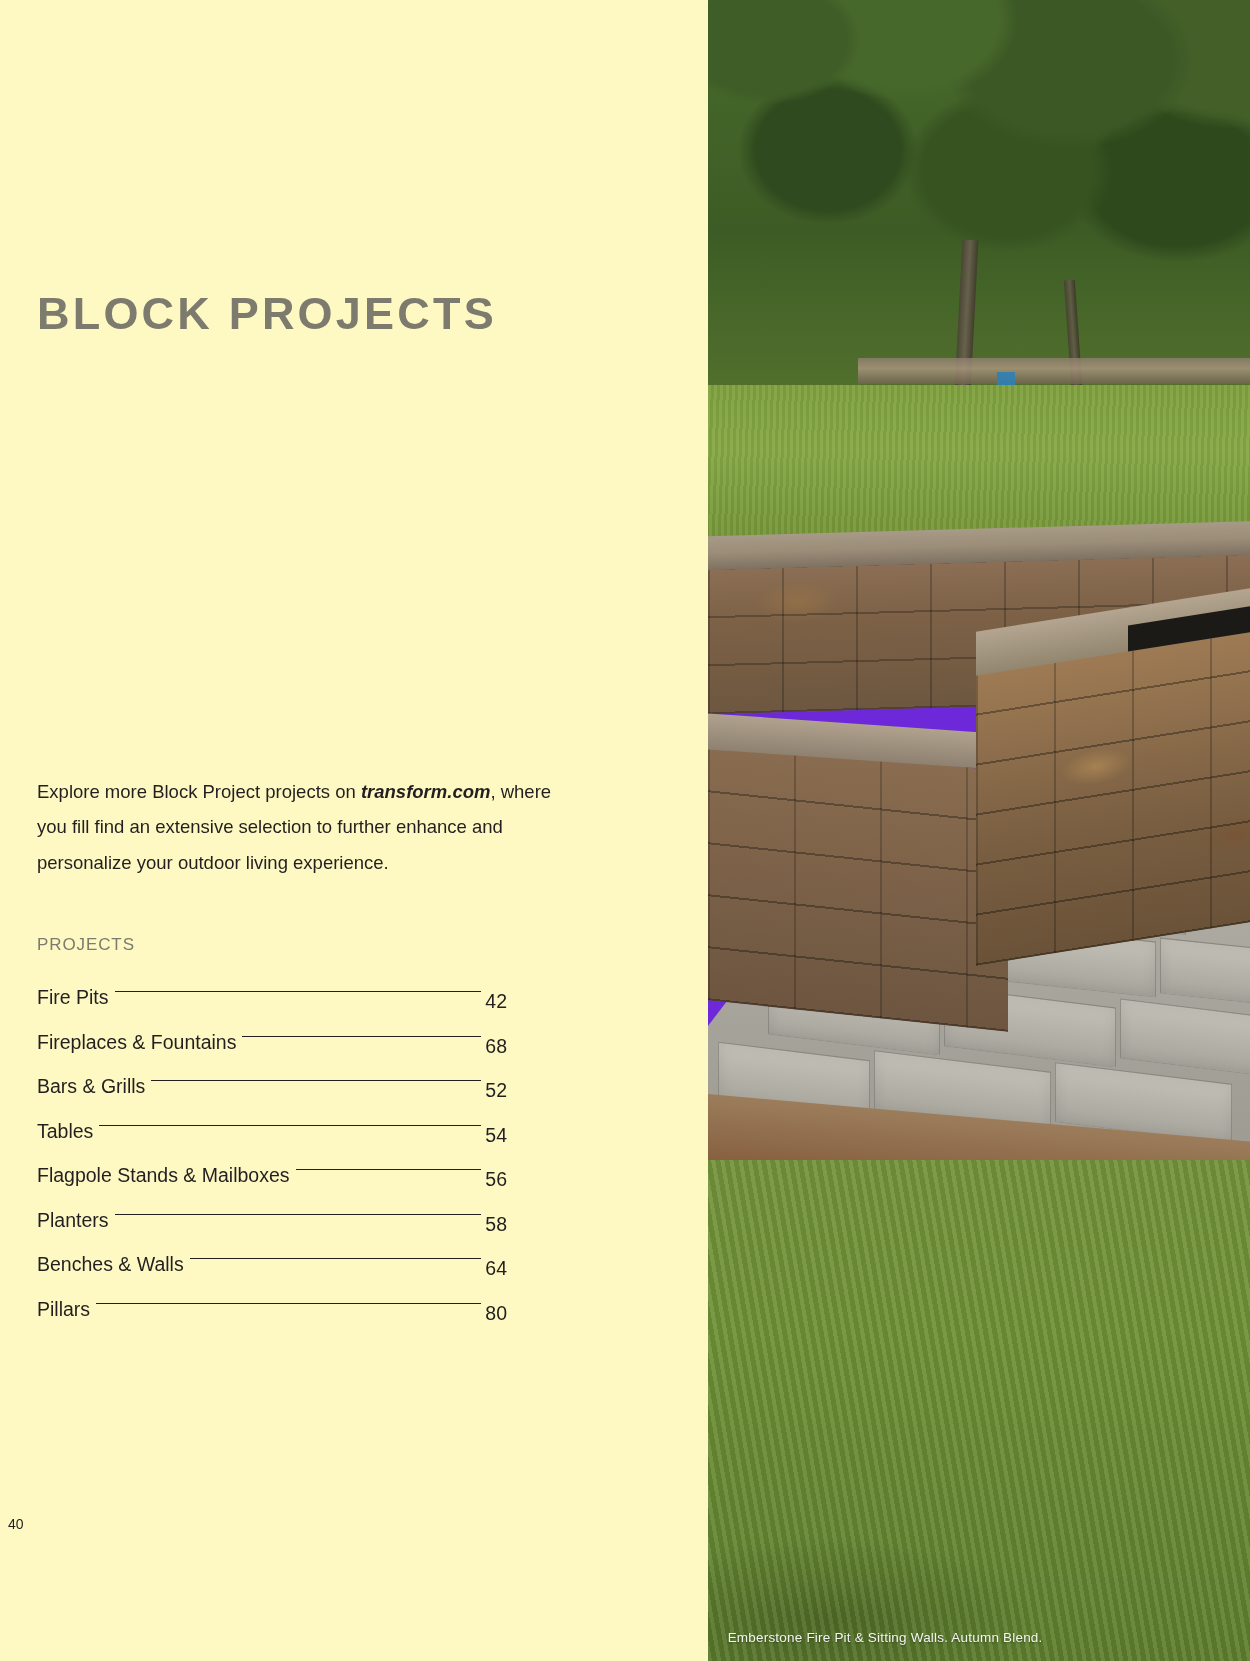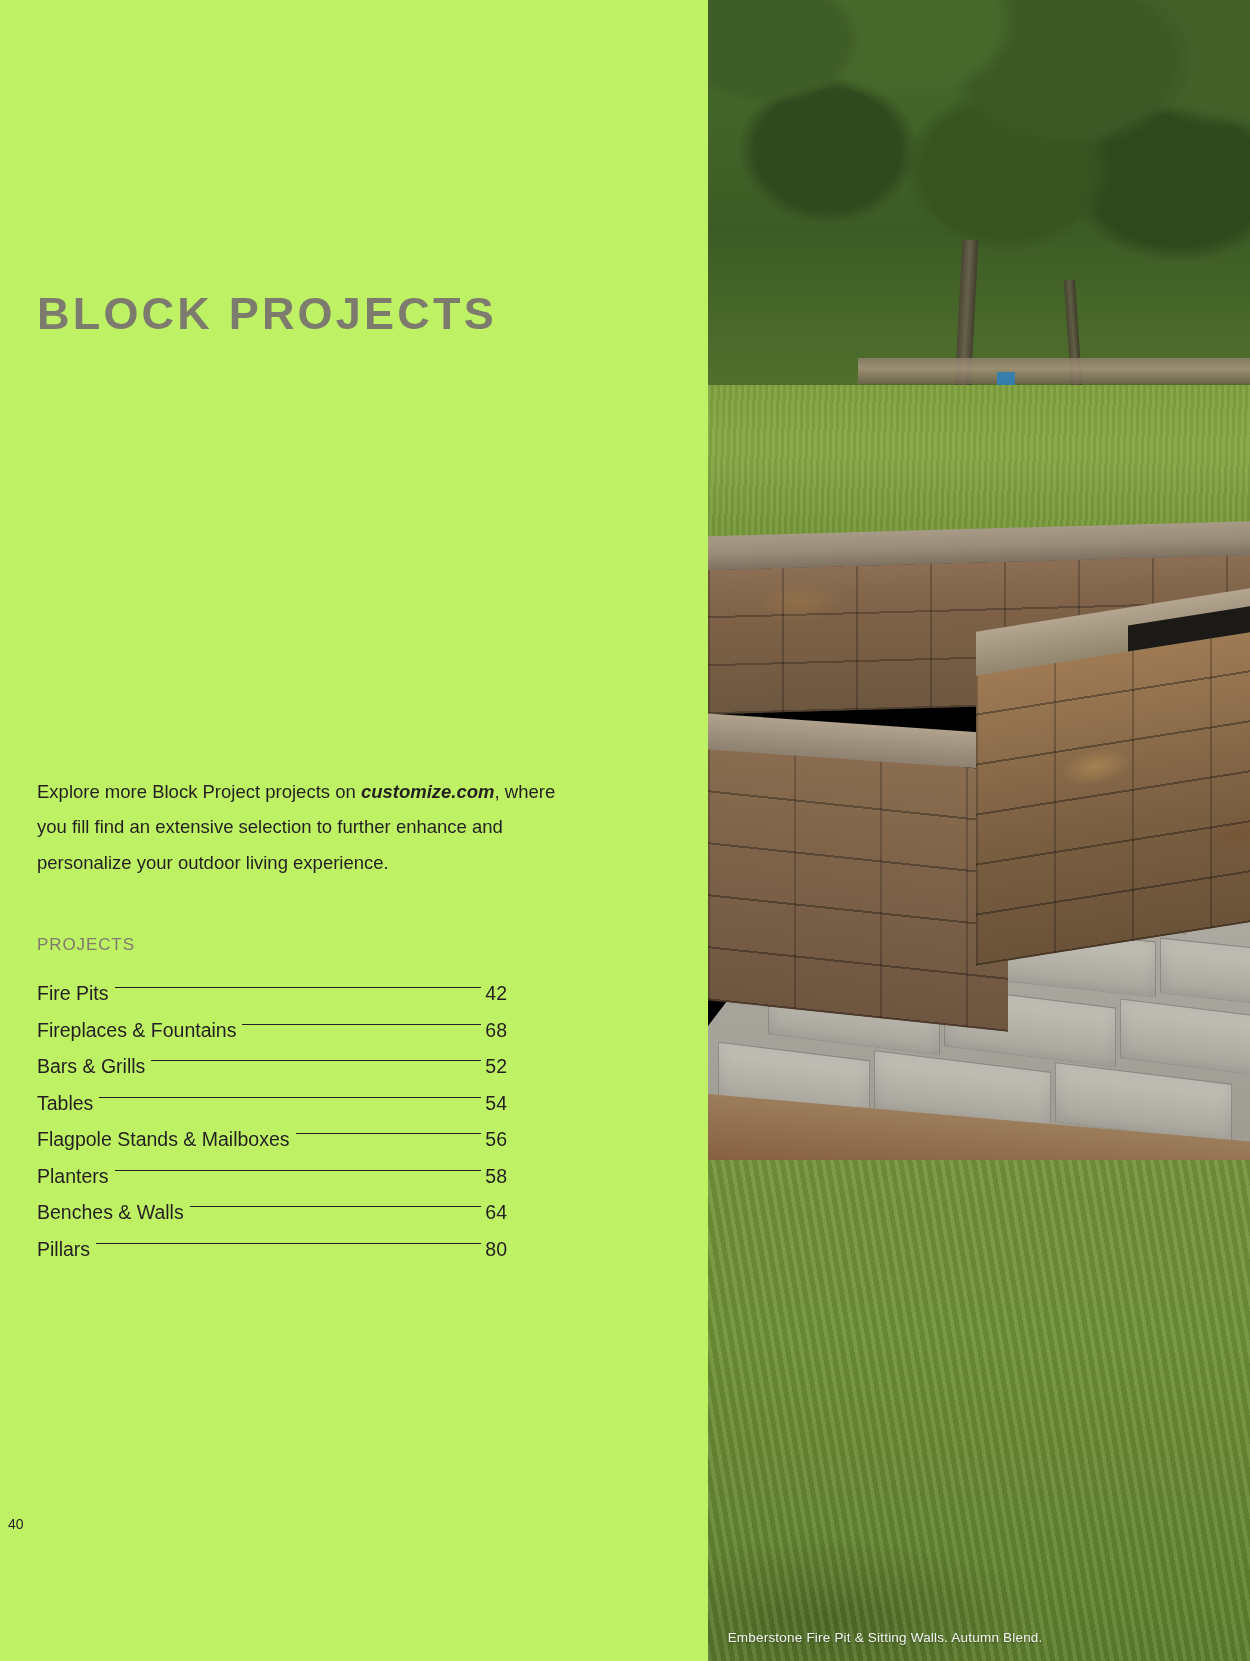--- a/index.html
+++ b/index.html
@@ -19,21 +19,21 @@
     width: 1250px;
     height: 1661px;
     display: flex;
   }
 
   
   .left-col {
     width: 792px;
     height: 1661px;
     position: relative;
-    background: #bef264;
+    background: #fef9c3;
     box-sizing: border-box;
   }
 
   .title {
     position: absolute;
     left: 37px;
     top: 258px;
     font-size: 45px;
     letter-spacing: 3.2px;
     color: #7d7a6e;
@@ -83,37 +83,37 @@
   }
   .toc-label { flex: 0 0 auto; padding-right: 6px; }
   .toc-dots {
     flex: 1 1 auto;
     border-bottom: 1px solid #231f20;
     position: relative;
     top: -6px;
     margin: 0 4px 0 0;
     height: 1px;
   }
-  .toc-page { flex: 0 0 auto; padding-left: 0px; }
+  .toc-page { flex: 0 0 auto; padding-left: 0px; margin-top: 8px; }
 
   .folio {
     position: absolute;
     left: 8px;
     top: 1516px;
     font-size: 14px;
     color: #231f20;
   }
 
   
   .photo {
     position: relative;
     width: 607px;
     height: 1661px;
     overflow: hidden;
-    background: #000000;
+    background: #6d28d9;
   }
   .photo-inner { position: absolute; inset: 0; }
 
   
   .tree-canopy {
     position: absolute;
     left: 0; top: 0;
     width: 592px; height: 420px;
     background:
       radial-gradient(ellipse 130px 90px at 60px 40px, #3f5d27 0%, #3f5d27 60%, rgba(63,93,39,0) 72%),
@@ -307,21 +307,21 @@
 <body>
 
 <div class="page">
 
   <div class="left-col">
 
     <h1 class="title">BLOCK PROJECTS</h1>
 
 
 
-    <p class="body-block" id="para-3"><span>Explore more Block Project projects on </span><em>customize.com</em><span>, where you fill find an extensive selection to further enhance and personalize your outdoor living experience.</span></p>
+    <p class="body-block" id="para-3"><span>Explore more Block Project projects on </span><em>transform.com</em><span>, where you fill find an extensive selection to further enhance and personalize your outdoor living experience.</span></p>
 
     <div class="projects-heading">PROJECTS</div>
 
     <div class="toc">
 
       <div class="toc-row">
         <span class="toc-label">Fire Pits</span>
         <span class="toc-dots"></span>
         <span class="toc-page">42</span>
       </div>

